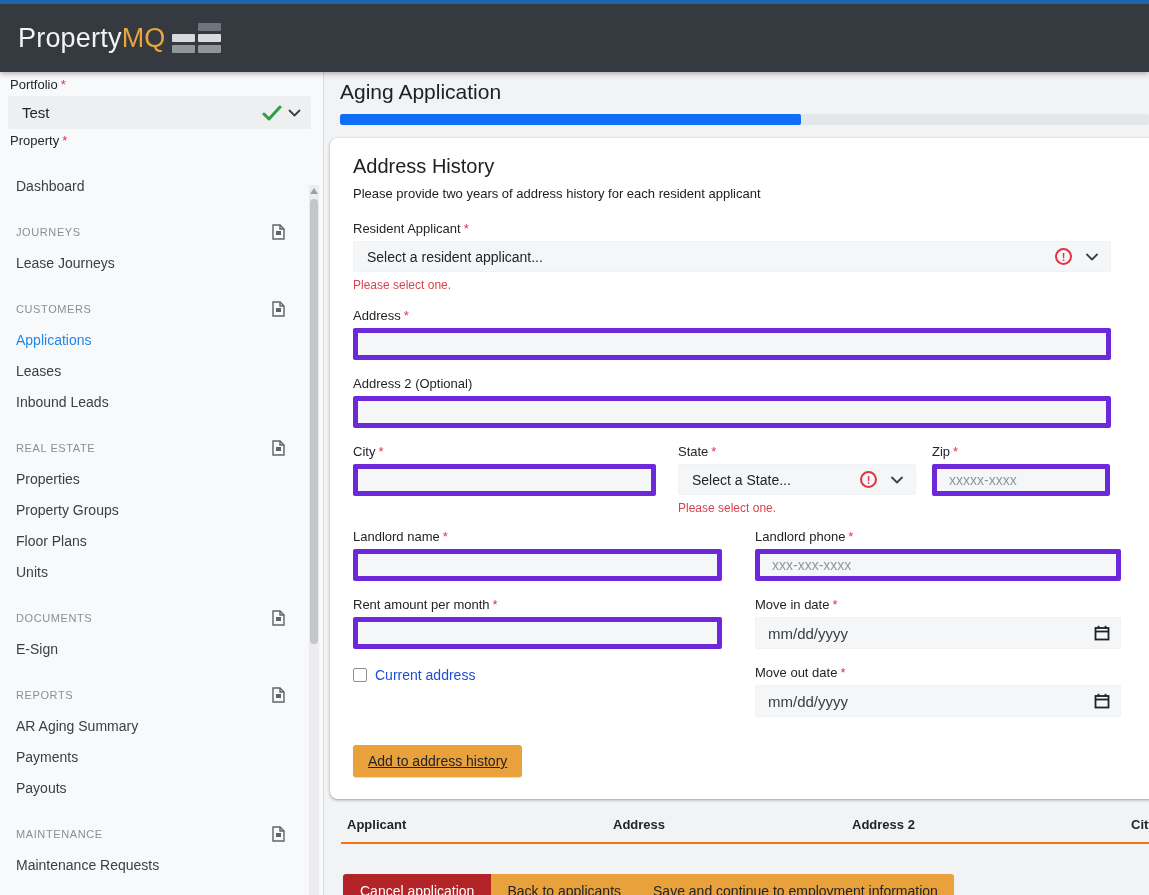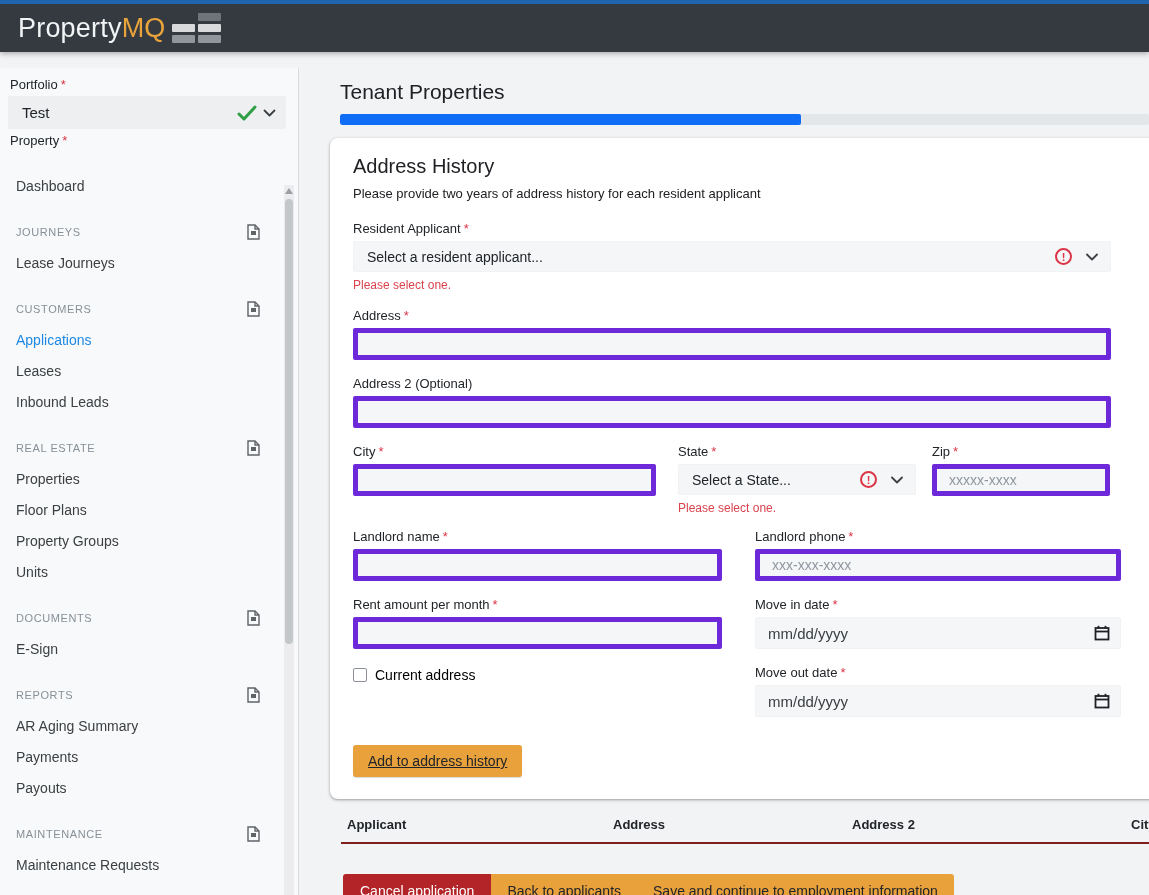--- a/index.html
+++ b/index.html
@@ -2,34 +2,34 @@
 <html><head>
 <meta charset="utf-8">
 <style>
   * { margin:0; padding:0; box-sizing:border-box; }
   html,body { width:1149px; height:895px; }
   body { font-family:"Liberation Sans", sans-serif; background:#e9eaec; }
   .screen { position:relative; width:1149px; height:895px; overflow:hidden; background:#f2f3f5; }
 
   
   .topstrip { position:absolute; top:0; left:0; right:0; height:4px; background:#1e65ad; z-index:30; }
-  .appheader { position:absolute; top:4px; left:0; right:0; height:48px; background:#343a40;
+  .appheader { position:absolute; top:4px; left:0; right:0; height:68px; background:#343a40;
                display:flex; align-items:center; padding-left:18px; z-index:20;
                box-shadow:0 2px 5px rgba(0,0,0,.28); }
   .brand { display:flex; align-items:center; }
   .brand-text { font-size:27px; letter-spacing:.2px; }
   .brand-property { color:#f1f3f4; }
   .brand-mq { color:#e9a43c; }
   .brand-icon { display:flex; align-items:flex-end; gap:3px; margin-left:6px; }
   .brand-icon .col { display:flex; flex-direction:column; gap:3px; }
   .brand-icon .bar { width:23px; height:8px; border-radius:1px; }
   .b1 { background:#d8dadc; } .b2 { background:#8f969c; } .b3 { background:#6d747b; }
 
   
-  .sidebar { position:absolute; top:68px; left:0; bottom:0; width:299px; background:#f8f9fa;
+  .sidebar { position:absolute; top:68px; left:0; bottom:0; width:324px; background:#f8f9fa;
              border-right:1px solid #d9dcdf; z-index:10; }
   .side-selects { padding:9px 0 0 0; }
   .side-label { font-size:13px; color:#212529; padding:0 10px; margin-bottom:4px; }
   .req { color:#dc3545; margin-left:3px; }
   .side-select { margin:0 12px 4px 8px; height:33px; background:#edeff1; border-radius:2px;
                  display:flex; align-items:center; padding:0 10px 0 14px; cursor:pointer; }
   .side-select .val { font-size:15px; color:#212529; flex:1; }
   .icon-check { width:20px; height:16px; margin-right:6px; }
   .icon-chev { width:13px; height:8px; }
 
@@ -78,30 +78,30 @@
   .c-city { width:303px; } .c-state { width:238px; margin-left:22px; } .c-zip { width:178px; margin-left:16px; }
   .row2 { display:grid; grid-template-columns:369px 366px; column-gap:33px; margin-bottom:16px; }
 
   .datebox { height:32px; width:100%; background:#f5f6f8; border:1px solid #f0f2f4; border-radius:2px;
              display:flex; align-items:center; padding:0 10px 0 12px; cursor:text; }
   .datebox .dval { font-size:15px; color:#3c4043; flex:1; }
   .cal-icon { width:16px; height:16px; }
 
   .chkrow { display:flex; align-items:center; margin-top:2px; }
   .checkbox { width:14px; height:14px; border:1px solid #8b9197; border-radius:2px; background:#fff; cursor:pointer; }
-  .chklabel { font-size:14px; color:#000000; margin-left:8px; }
+  .chklabel { font-size:14px; color:#1d4ed8; margin-left:8px; }
 
   .btn { border:none; font-family:"Liberation Sans", sans-serif; font-size:14px; cursor:pointer; }
   .add-btn { margin-top:14px; height:32px; padding:0 15px; background:#e9a13b; color:#212529;
              border-radius:3px; box-shadow:0 1px 1px rgba(0,0,0,.15);text-decoration:underline; }
 
   
   .history-table { margin:18px 0 0 23px; }
   .thead { display:grid; grid-template-columns:266px 239px 279px auto; padding:0 15px 10px 6px;
-           border-bottom:2px solid #7f1d1d; }
+           border-bottom:2px solid #f97316; }
   .th { font-size:13px; font-weight:bold; color:#212529; white-space:nowrap; }
   .actions { display:flex; margin:30px 0 0 25px; border-radius:3px; overflow:hidden; width:max-content;
              box-shadow:0 1px 1px rgba(0,0,0,.12); }
   .btn-cancel { height:34px; padding:0 17px; background:#b22428; color:#ffffff; }
   .orange-group { display:flex; background:#e9a13b; }
   .orange-group .btn { background:transparent; color:#212529; height:34px; padding:0 16px; }
 </style>
 </head>
 <body>
 
@@ -180,22 +180,22 @@
       <div class="nav-link active">Applications</div>
       <div class="nav-link">Leases</div>
       <div class="nav-link">Inbound Leads</div>
       <div class="nav-section">
         <span class="sec-label">REAL ESTATE</span>
         <svg class="doc-icon">
             <use href="#sym-doc"></use>
           </svg>
       </div>
       <div class="nav-link">Properties</div>
+      <div class="nav-link">Property Groups</div>
       <div class="nav-link">Floor Plans</div>
-      <div class="nav-link">Property Groups</div>
       <div class="nav-link">Units</div>
       <div class="nav-section">
         <span class="sec-label">DOCUMENTS</span>
         <svg class="doc-icon">
             <use href="#sym-doc"></use>
           </svg>
       </div>
       <div class="nav-link">E-Sign</div>
       <div class="nav-section">
         <span class="sec-label">REPORTS</span>
@@ -215,21 +215,21 @@
       <div class="nav-link">Maintenance Requests</div>
     </div>
 
     <div class="scrollbar">
       <div class="scroll-up"></div>
       <div class="scroll-thumb"></div>
     </div>
   </div>
 
   <div class="main">
-    <h1 class="page-title">Tenant Properties</h1>
+    <h1 class="page-title">Aging Application</h1>
     <div class="progress">
       <div class="progress-fill" style="width: 57%;"></div>
     </div>
 
     <div class="card">
       <h2 class="card-title">Address History</h2>
       <div class="card-sub">Please provide two years of address history for each resident applicant</div>
 
       <div class="form">
         

